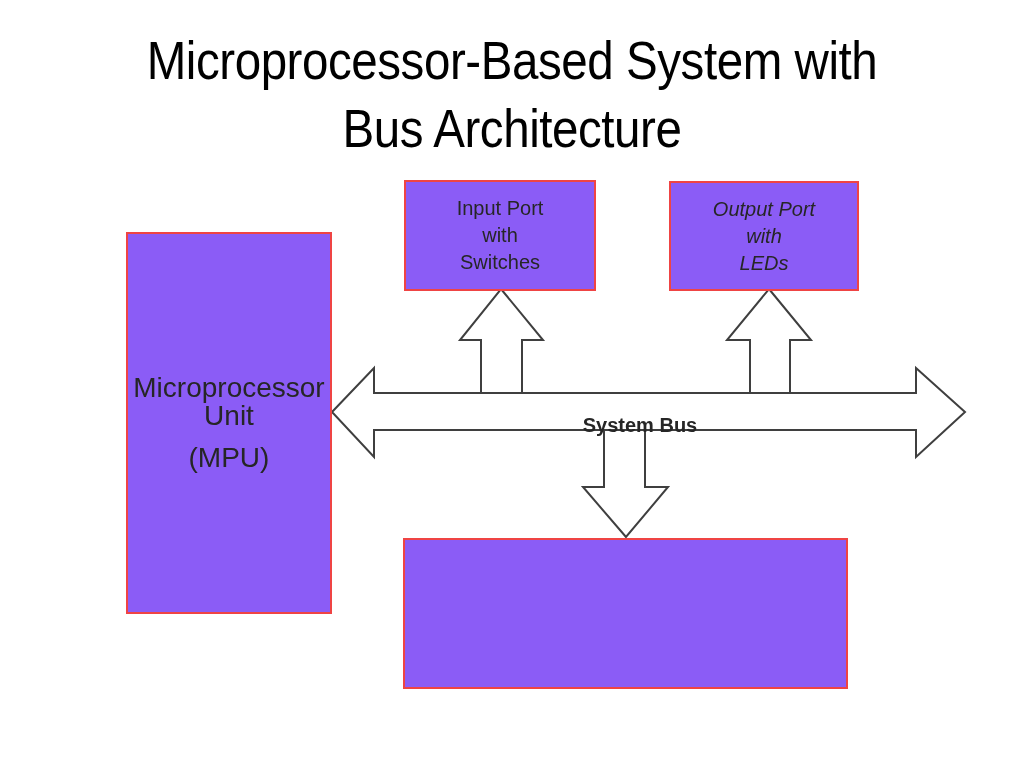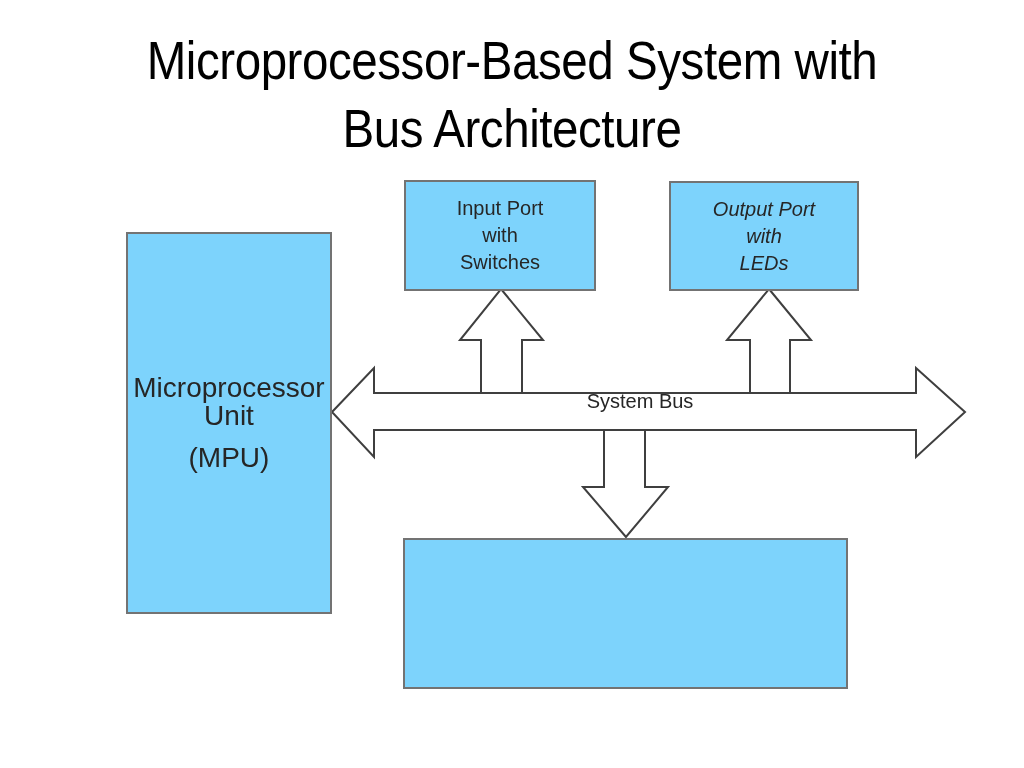--- a/index.html
+++ b/index.html
@@ -46,22 +46,22 @@
     position: absolute;
     left: 0;
     top: 0;
     width: 1024px;
     height: 768px;
   }
 
   .node-box {
     position: absolute;
     box-sizing: border-box;
-    background: #7dd3fc;
-    border: 2px solid #737373;
+    background: #8b5cf6;
+    border: 2px solid #ef4444;
     display: flex;
     align-items: center;
     justify-content: center;
   }
 
   .node-label {
     text-align: center;
     font-family: "Liberation Sans", sans-serif;
     font-size: 20px;
     line-height: 27px;
@@ -108,27 +108,28 @@
     top: 538px;
     width: 445px;
     height: 151px;
     display: block;
   }
 
   
   #bus-label {
     position: absolute;
     left: 520px;
-    top: 388px;
+    top: 412px;
     width: 240px;
     text-align: center;
     font-family: "Liberation Sans", sans-serif;
     font-size: 20px;
     line-height: 27px;
     color: #262626;
+    font-weight: bold;
   }
 
   svg#arrows {
     position: absolute;
     left: 0;
     top: 0;
     width: 1024px;
     height: 768px;
     pointer-events: none;
   }

